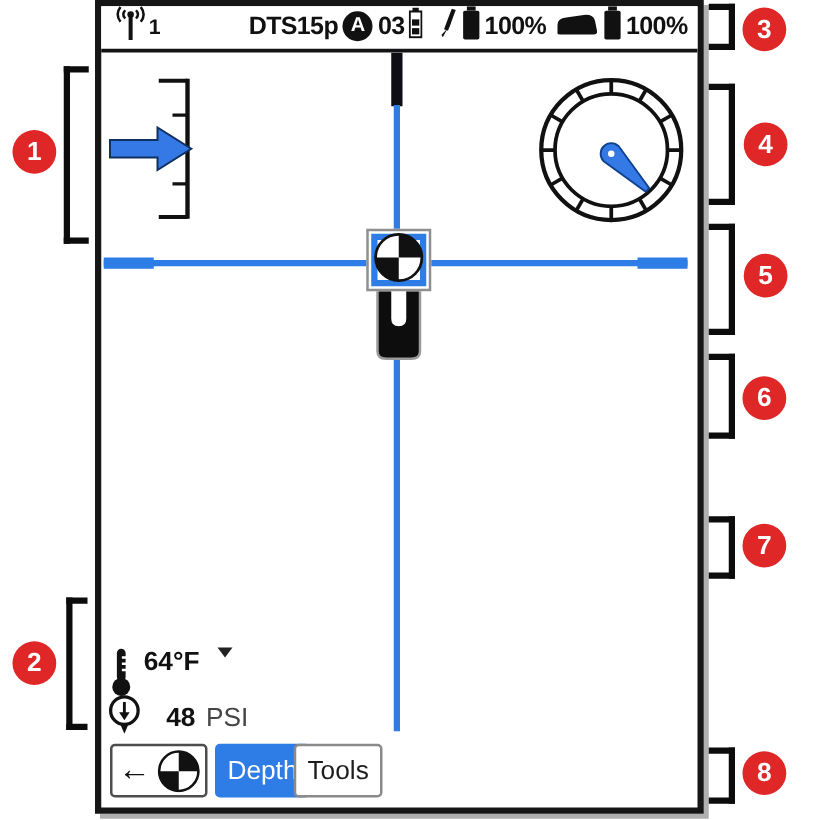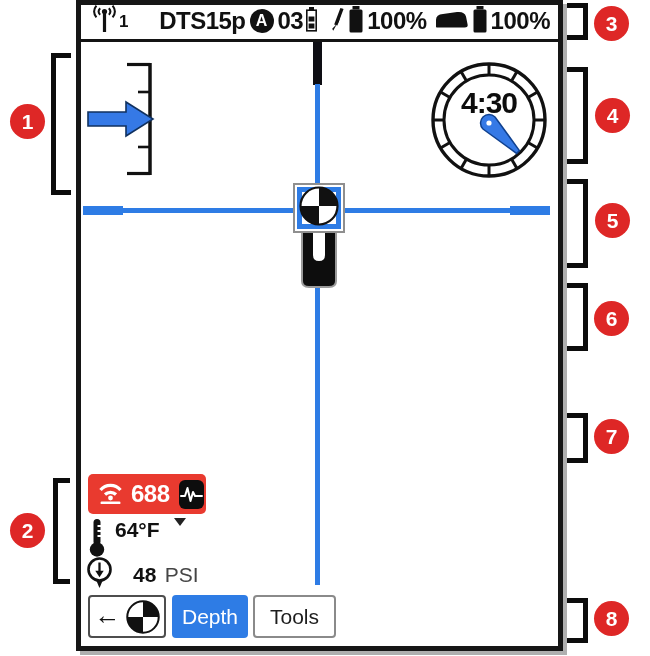--- a/index.html
+++ b/index.html
@@ -13,21 +13,21 @@
     border:5px solid #161616; background:#fff;
     box-shadow:4px 4px 0 rgba(110,110,110,.55); z-index:1; }
 
   
   .status-bar { left:81px; top:5px; width:477px; height:37px;
     border-bottom:3px solid #141414; display:flex; align-items:center;
     justify-content:space-between; padding:0 8px 2px 10px; z-index:3; background:#fff;}
   .sb-left { display:flex; align-items:flex-start; }
   .sb-chan { font-size:17px; font-weight:700; color:#111; margin:8px 0 0 1px; }
   .sb-right { display:flex; align-items:center; gap:3px; }
-  .sb-txt { font-size:24px; font-weight:700; color:#111; letter-spacing:-0.5px; }
+  .sb-txt { font-size:20px; font-weight:700; color:#111; letter-spacing:-0.5px; }
   .badge-a { width:24px; height:24px; border-radius:50%; background:#111; color:#fff;
     font-size:16px; font-weight:700; display:flex; align-items:center;
     justify-content:center; margin:0 1px; }
   .sb-gap { width:7px; }
 
   
   .v-black { left:313px; top:42px; width:9px; height:43px; background:#0e0e14; z-index:2; }
   .v-blue  { left:315px; top:84px; width:5px; height:501px; background:#2e7ce5; z-index:2; }
   .h-blue  { left:83px; top:208px; width:467px; height:5px; background:#2e7ce5; z-index:2; }
   .h-thick { top:206px; width:40px; height:9px; background:#2e7ce5; z-index:2; }
@@ -59,21 +59,21 @@
   .psi-val { font-size:21px; font-weight:700; color:#111; }
   .psi-unit { font-size:21px; font-weight:400; color:#454545; margin-left:4px; }
 
   
   .btn { position:absolute; top:595px; height:43px; border-radius:4px; display:flex;
     align-items:center; justify-content:center; z-index:3; cursor:pointer; }
   .btn-back { left:88px; width:78px; background:#fff; border:2px solid #4d4d4d; gap:5px; }
   .back-arrow { font-size:26px; font-weight:700; color:#111; line-height:1; margin-top:-3px; }
   .btn-depth { left:172px; width:76px; background:#2e7ce5; color:#fff;
     font-size:21px; border:none; }
-  .btn-tools { left:253px; width:83px; background:#fff; border:2px solid #8a8a8a;
+  .btn-tools { left:235px; width:71px; background:#fff; border:2px solid #8a8a8a;
     color:#1d1d1d; font-size:21px; }
 
   
   .bracket-l { border-left:5px solid #0c0c0c; border-top:5px solid #0c0c0c;
     border-bottom:5px solid #0c0c0c; z-index:5; }
   .bracket-r { border-right:5px solid #0c0c0c; border-top:5px solid #0c0c0c;
     border-bottom:5px solid #0c0c0c; z-index:5; }
   .callout { width:35px; height:35px; border-radius:50%; background:#de2726;
     color:#fff; font-size:21px; font-weight:700; display:flex; align-items:center;
     justify-content:center; z-index:6; }
@@ -174,56 +174,39 @@
           <line x1="37.5" y1="99" x2="32" y2="108.5"></line>
         <line x1="108.5" y1="32" x2="99" y2="37.5"></line>
           <line x1="21" y1="82.5" x2="11.5" y2="88"></line>
       </g>
       <g transform="rotate(-45 60 63)">
         <path d="M51.5,63 A8.5,8.5 0 1 1 68.5,63 L62,104 L58,104 Z" fill="#3579e6" stroke="#10418f" stroke-width="1.5"></path>
       </g>
       <circle cx="60" cy="63" r="2.6" fill="#fff"></circle>
     </svg>
   </div>
-  <div class="abs clock-time">4:30</div>
 
   <div class="abs" style="left:299px; top:231px; z-index:3;">
     <svg width="40" height="58" viewBox="0 0 40 58">
       <path d="M3,1 L37,1 L37,50 Q37,56 30,56 L10,56 Q3,56 3,50 Z" fill="#0d0d0d" stroke="#9a9a9a" stroke-width="2"></path>
       <path d="M14,1 L26,1 L26,24 Q26,30 20,30 Q14,30 14,24 Z" fill="#fff"></path>
     </svg>
   </div>
   <div class="abs target-box">
     <div class="target-blue">
       <span class="target-ball">
         <svg width="40" height="40" viewBox="0 0 40 40">
           <circle cx="20" cy="20" r="18.5" fill="#fff" stroke="#111" stroke-width="2.2"></circle>
           <path d="M20,20 L20,1.5 A18.5,18.5 0 0 1 38.5,20 Z" fill="#111"></path>
           <path d="M20,20 L20,38.5 A18.5,18.5 0 0 1 1.5,20 Z" fill="#111"></path>
         </svg>
       </span>
     </div>
   </div>
 
-  <div class="abs sig-badge">
-    <span>
-      <svg width="27" height="25" viewBox="0 0 27 25">
-        <path d="M3.5,10 A13,13 0 0 1 23.5,10" fill="none" stroke="#fff" stroke-width="3.2"></path>
-        <path d="M8,14.5 A8,8 0 0 1 19,14.5" fill="none" stroke="#fff" stroke-width="3.2"></path>
-        <circle cx="13.5" cy="18" r="2.4" fill="#fff"></circle>
-        <rect x="3.5" y="21.5" width="20" height="2.6" rx="1.2" fill="#fff"></rect>
-      </svg>
-    </span>
-    <span class="sig-val">688</span>
-    <span class="noise-box">
-      <svg width="25" height="25" viewBox="0 0 25 25">
-        <polyline points="2,14 6,14 8.5,6 11.5,19 14,10 16,14 23,14" fill="none" stroke="#fff" stroke-width="2" stroke-linejoin="round" stroke-linecap="round"></polyline>
-      </svg>
-    </span>
-  </div>
 
   <div class="abs temp-row">
     <span>
       <svg width="18" height="40" viewBox="0 0 18 40">
         <rect x="5.5" y="1" width="7" height="26" rx="3.5" fill="#111"></rect>
         <circle cx="9" cy="31.5" r="7.2" fill="#111"></circle>
         <rect x="9.5" y="7" width="4.5" height="2" fill="#fff"></rect>
         <rect x="9.5" y="12" width="4.5" height="2" fill="#fff"></rect>
         <rect x="9.5" y="17" width="4.5" height="2" fill="#fff"></rect>
       </svg>

